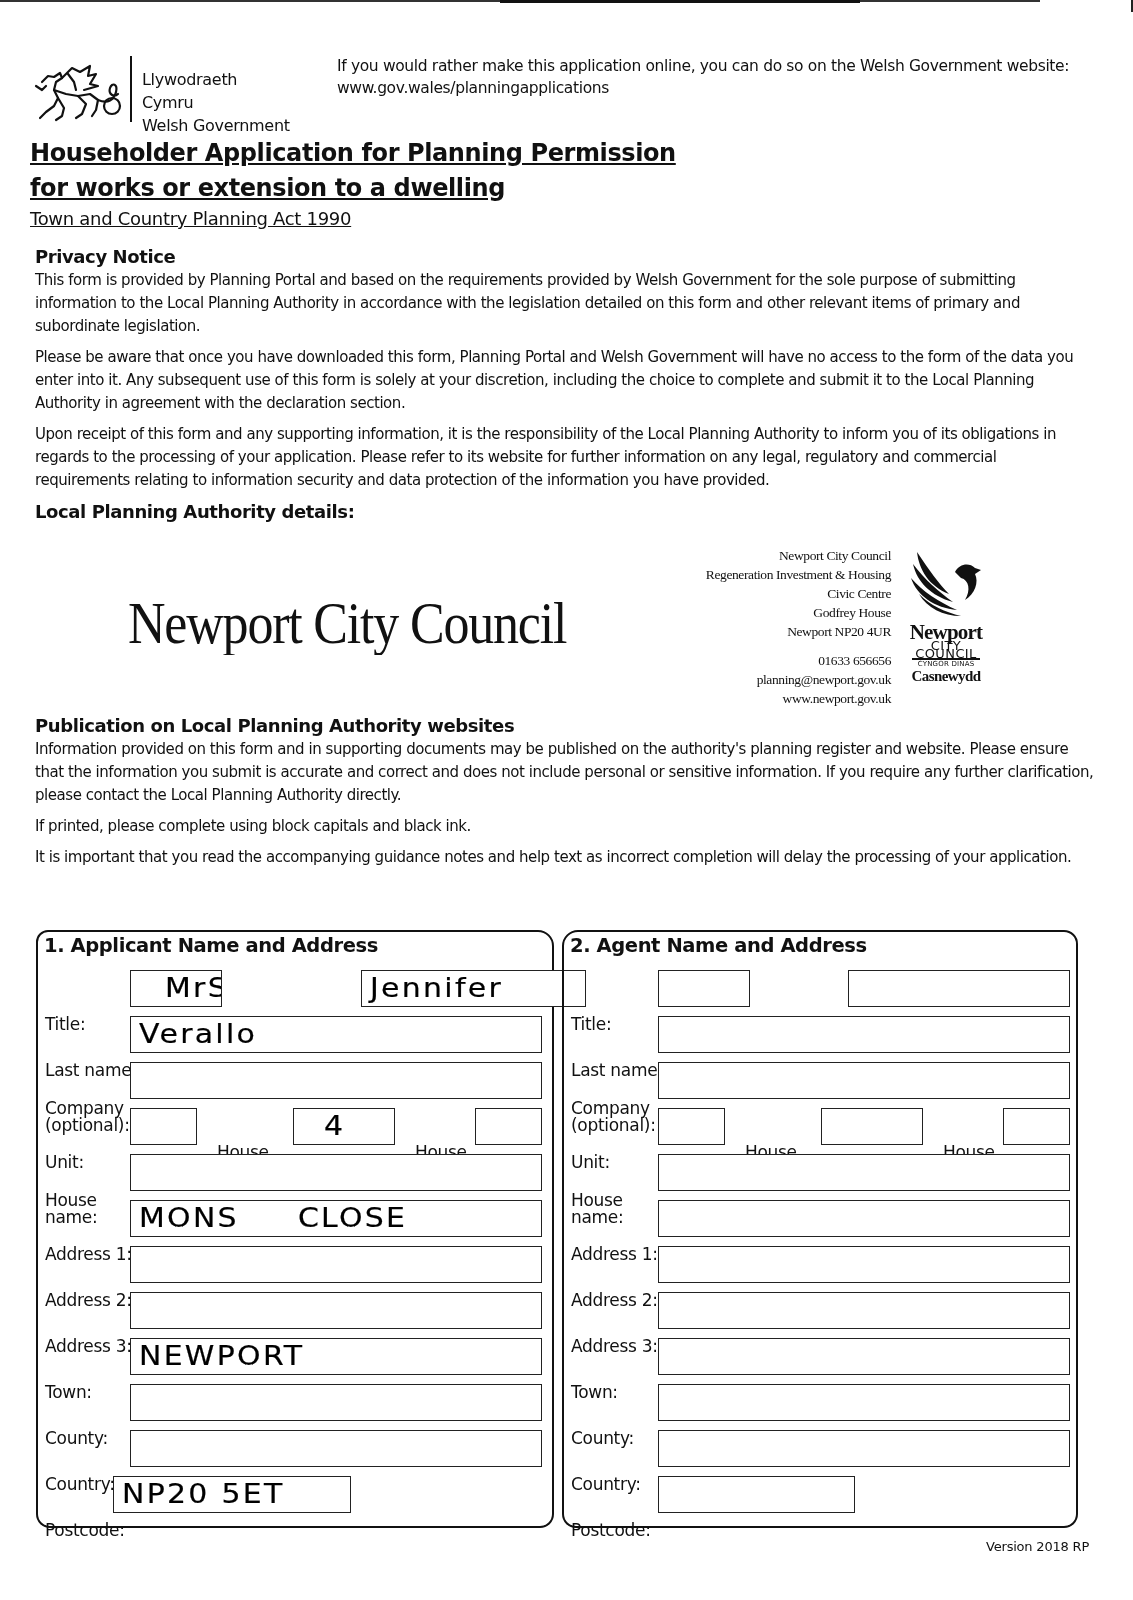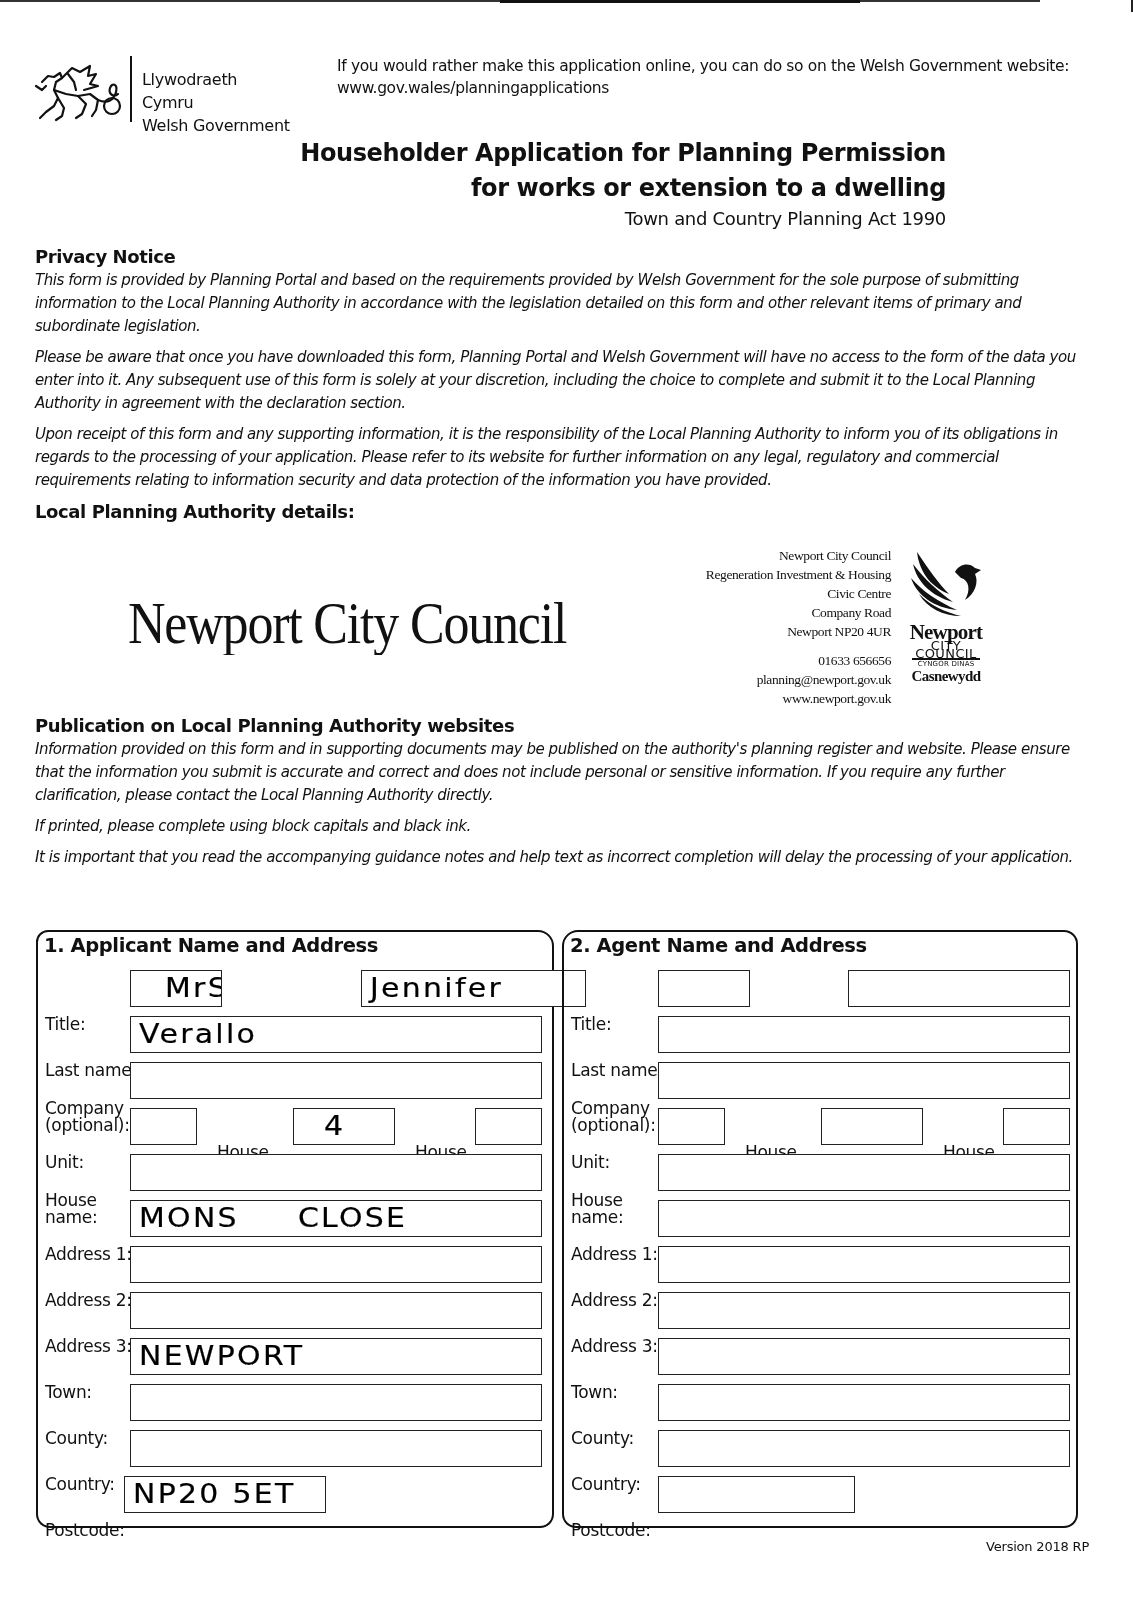--- a/index.html
+++ b/index.html
@@ -11,27 +11,27 @@
   .topline2 { position: absolute; left: 500px; top: 0; width: 360px; height: 3px; background: #111; }
   .rightedge { position: absolute; left: 1131px; top: 0; width: 2px; height: 12px; background: #222; }
 
   
   .wg-logo { position: absolute; left: 32px; top: 56px; width: 260px; height: 70px; }
   .wg-dragon { position: absolute; left: 0; top: 4px; width: 92px; height: 64px; }
   .wg-divider { position: absolute; left: 98px; top: 0; width: 2px; height: 66px; background: #111; }
   .wg-text { position: absolute; left: 110px; top: 12px; font-size: 16px; line-height: 23px; letter-spacing: -0.3px; }
   .online-note { position: absolute; left: 337px; top: 55px; font-size: 15.5px; line-height: 22px; letter-spacing: -0.35px; }
 
-  .title-block { position: absolute; left: 0; width: 946px; top: 136px; text-align: right; }
+  .title-block { position: absolute; left: 0; width: 946px; top: 136px; text-align: left; text-decoration: underline; }
   .title-main { font-weight: bold; font-size: 24px; line-height: 35px; letter-spacing: -0.4px; margin-left: 30px; }
   .title-sub { font-size: 18px; line-height: 26px; margin-left: 30px; letter-spacing: -0.3px; }
 
   .section { position: absolute; left: 35px; width: 1060px; font-size: 15px; line-height: 23px; letter-spacing: -0.45px; }
   .section h2 { font-size: 18px; font-weight: bold; margin: 0; line-height: 24px; letter-spacing: -0.4px; }
-  .section p { margin: 0 0 8px 0; font-style: italic; }
+  .section p { margin: 0 0 8px 0; }
 
   .npt-big { position: absolute; left: 128px; top: 590px; font-family: "Liberation Serif", "DejaVu Serif", serif;
     font-size: 52px; letter-spacing: -1.2px; transform: scaleY(1.12); transform-origin: top left; }
   .npt-addr { position: absolute; right: 242px; top: 546px; text-align: right; font-family: "Liberation Serif", "DejaVu Serif", serif;
     font-size: 13.5px; line-height: 19px; letter-spacing: -0.4px; }
   .npt-addr .gap { height: 10px; }
   .npt-logo { position: absolute; left: 906px; top: 550px; width: 80px; height: 140px; text-align: center; font-family: "Liberation Serif", "DejaVu Serif", serif; }
   .npt-logo .bird { width: 74px; height: 72px; display: block; margin: 0 auto; }
   .npt-logo .nw { font-size: 21px; font-weight: bold; line-height: 20px; letter-spacing: -0.8px; }
   .npt-logo .cc { font-size: 13px; line-height: 8px; font-family: "DejaVu Sans", sans-serif; letter-spacing: 0.4px; border-bottom: 2px solid #111; margin: 0 6px; }
@@ -98,21 +98,21 @@
   <p>Upon receipt of this form and any supporting information, it is the responsibility of the Local Planning Authority to inform you of its obligations in regards to the processing of your application. Please refer to its website for further information on any legal, regulatory and commercial requirements relating to information security and data protection of the information you have provided.</p>
   <h2 style="margin-top:2px;">Local Planning Authority details:</h2>
 </div>
 
 <div class="npt-big">Newport City Council</div>
 
 <div class="npt-addr">
   <div>Newport City Council</div>
   <div>Regeneration Investment &amp; Housing</div>
   <div>Civic Centre</div>
-  <div>Company Road</div>
+  <div>Godfrey House</div>
   <div>Newport NP20 4UR</div>
   <div class="gap"></div>
   <div>01633 656656</div>
   <div>planning@newport.gov.uk</div>
   <div>www.newport.gov.uk</div>
 </div>
 
 <div class="npt-logo">
   <svg class="bird" viewBox="0 0 74 72">
     <g fill="#111">
@@ -195,21 +195,21 @@
     <div class="box" style="left:85px;width:412px;"><span class="hand"></span></div>
   </div>
 
   <div class="row" style="top:498px;">
     <div class="lbl" style="left:0;top:12px;">Country:</div>
     <div class="box" style="left:85px;width:412px;"><span class="hand"></span></div>
   </div>
 
   <div class="row" style="top:544px;">
     <div class="lbl" style="left:0;top:12px;">Postcode:</div>
-    <div class="box handbox" style="left:79px;width:202px;"><span class="hand">NP20 5ET</span></div>
+    <div class="box handbox" style="left:68px;width:238px;"><span class="hand">NP20 5ET</span></div>
   </div>
 </div>
 
 <div class="panel right">
   <h3>2. Agent Name and Address</h3>
 
   <div class="row" style="top:38px;">
     <div class="lbl" style="left:0;top:12px;">Title:</div>
     <div class="box" style="left:87px;width:92px;"><span class="hand"></span></div>
     <div class="lbl" style="left:189px;top:12px;">First name:</div>

